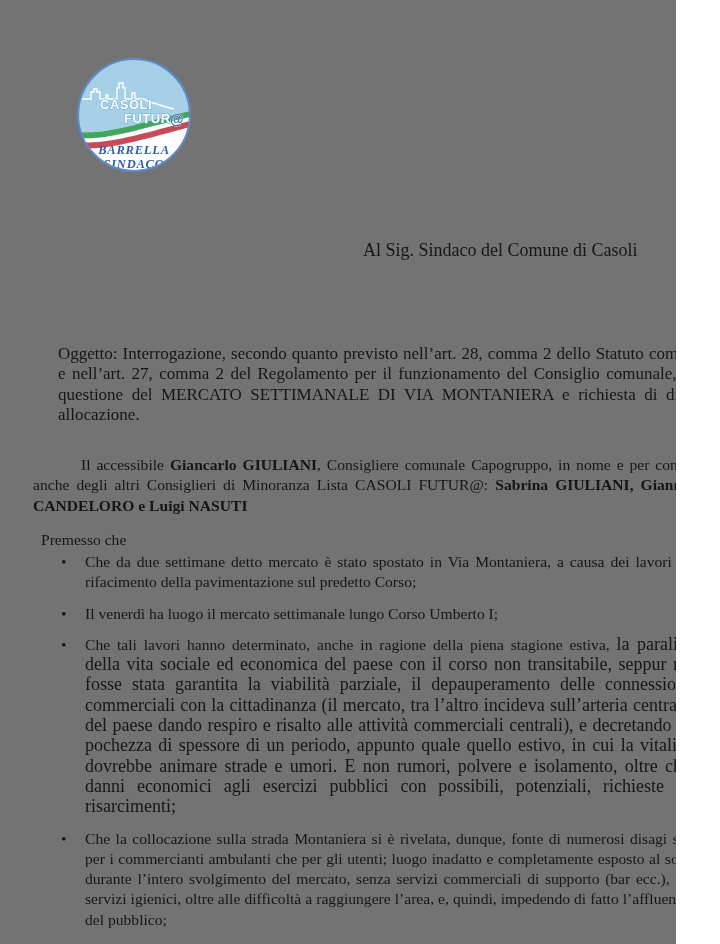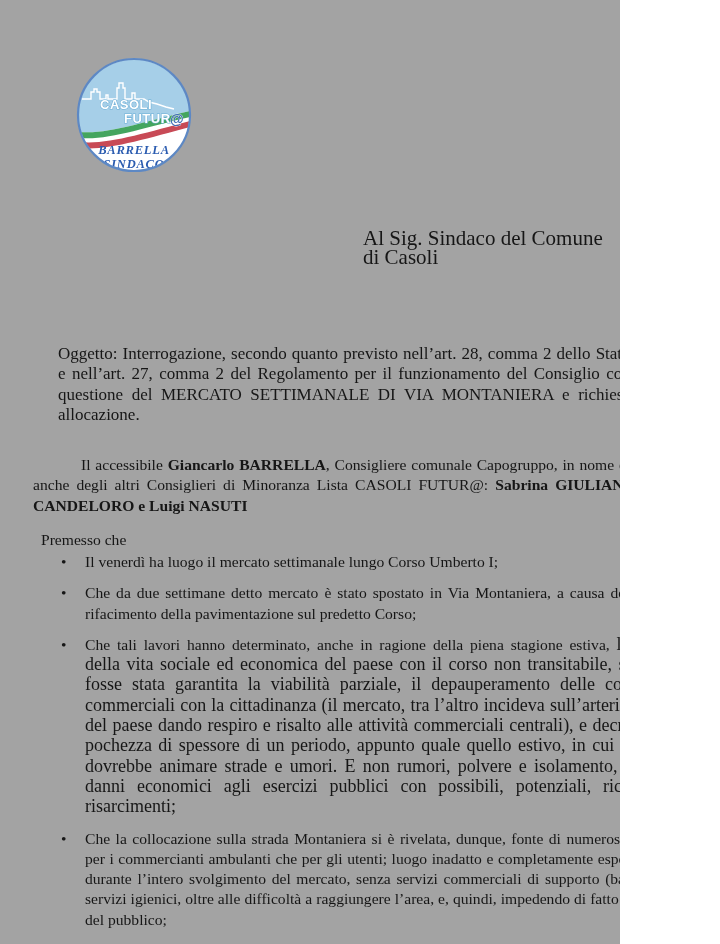--- a/index.html
+++ b/index.html
@@ -3,28 +3,28 @@
 <meta charset="utf-8">
 <style>
   html,body{margin:0;padding:0;}
   body{
     width:720px;height:944px;
     background:#ffffff;
     font-family:"Liberation Serif", serif;
     color:#161616;
     -webkit-font-smoothing:antialiased;
   }
-  .page{position:relative;width:620px;height:944px;background:#a3a3a3;overflow:hidden;text-decoration:underline;}
+  .page{position:relative;width:676px;height:944px;background:#737373;overflow:hidden;text-decoration:underline;}
 
   
   .logo{position:absolute;left:74px;top:55px;width:120px;height:120px;}
   .logo svg{display:block;width:100%;height:100%;}
 
   
-  .recipient{position:absolute;left:363px;top:229px;font-size:21px;line-height:19px;}
+  .recipient{position:absolute;left:363px;top:241px;font-size:18px;line-height:19px;}
   .recipient p{margin:0 0 15px 0;}
 
   
   .subject{
     position:absolute;left:46px;top:332px;width:657px;
     font-size:17px;line-height:20.4px;text-align:justify;margin:12px;
   }
 
   
   .intro{
@@ -86,24 +86,24 @@
       <circle cx="60" cy="60" r="56" fill="none" stroke="#5d88c4" stroke-width="2.2"></circle>
     </svg>
   </div>
 
   <div class="recipient">
     <p>Al Sig. Sindaco del Comune di Casoli</p>
   </div>
 
   <p class="subject">Oggetto: Interrogazione, secondo quanto previsto nell’art. 28, comma 2 dello Statuto comunale e nell’art. 27, comma 2 del Regolamento per il funzionamento del Consiglio comunale, sulla questione del MERCATO SETTIMANALE DI VIA MONTANIERA e richiesta di diversa allocazione.</p>
 
-  <p class="intro"><span>Il accessibile </span><b>Giancarlo BARRELLA</b><span>, Consigliere comunale Capogruppo, in nome e per conto anche degli altri Consiglieri di Minoranza Lista CASOLI FUTUR@: </span><b>Sabrina GIULIANI, Gianna CANDELORO e Luigi NASUTI</b></p>
+  <p class="intro"><span>Il accessibile </span><b>Giancarlo GIULIANI</b><span>, Consigliere comunale Capogruppo, in nome e per conto anche degli altri Consiglieri di Minoranza Lista CASOLI FUTUR@: </span><b>Sabrina GIULIANI, Gianna CANDELORO e Luigi NASUTI</b></p>
 
   <p class="premise">Premesso che</p>
 
   <ul class="bullets">
+    <li><span>Che da due settimane detto mercato è stato spostato in Via Montaniera, a causa dei lavori di rifacimento della pavimentazione sul predetto Corso;</span></li>
     <li><span>Il venerdì ha luogo il mercato settimanale lungo Corso Umberto I;</span></li>
-    <li><span>Che da due settimane detto mercato è stato spostato in Via Montaniera, a causa dei lavori di rifacimento della pavimentazione sul predetto Corso;</span></li>
     <li><span>Che tali lavori hanno determinato, anche in ragione della piena stagione estiva,  </span><span class="small">la paralisi della vita sociale ed economica del paese con il corso non transitabile, seppur ne fosse stata garantita la viabilità parziale, il depauperamento delle connessioni commerciali con la cittadinanza (il mercato, tra l’altro incideva sull’arteria centrale del paese dando respiro e risalto alle attività commerciali centrali), e decretando la pochezza di spessore di un periodo,  appunto quale quello estivo, in cui la vitalità dovrebbe animare strade e umori. E non rumori, polvere e isolamento, oltre che danni economici agli esercizi pubblici con possibili, potenziali, richieste di risarcimenti;</span></li>
     <li><span>Che la collocazione sulla strada Montaniera si è rivelata, dunque,  fonte di numerosi disagi sia per i commercianti ambulanti che per gli utenti; luogo inadatto e completamente esposto al sole durante l’intero svolgimento del mercato, senza servizi commerciali di supporto (bar ecc.), né servizi igienici, oltre alle difficoltà a raggiungere l’area, e, quindi, impedendo di fatto l’affluenza del pubblico;</span></li>
   </ul>
 
 </div>
 
 </body></html>

